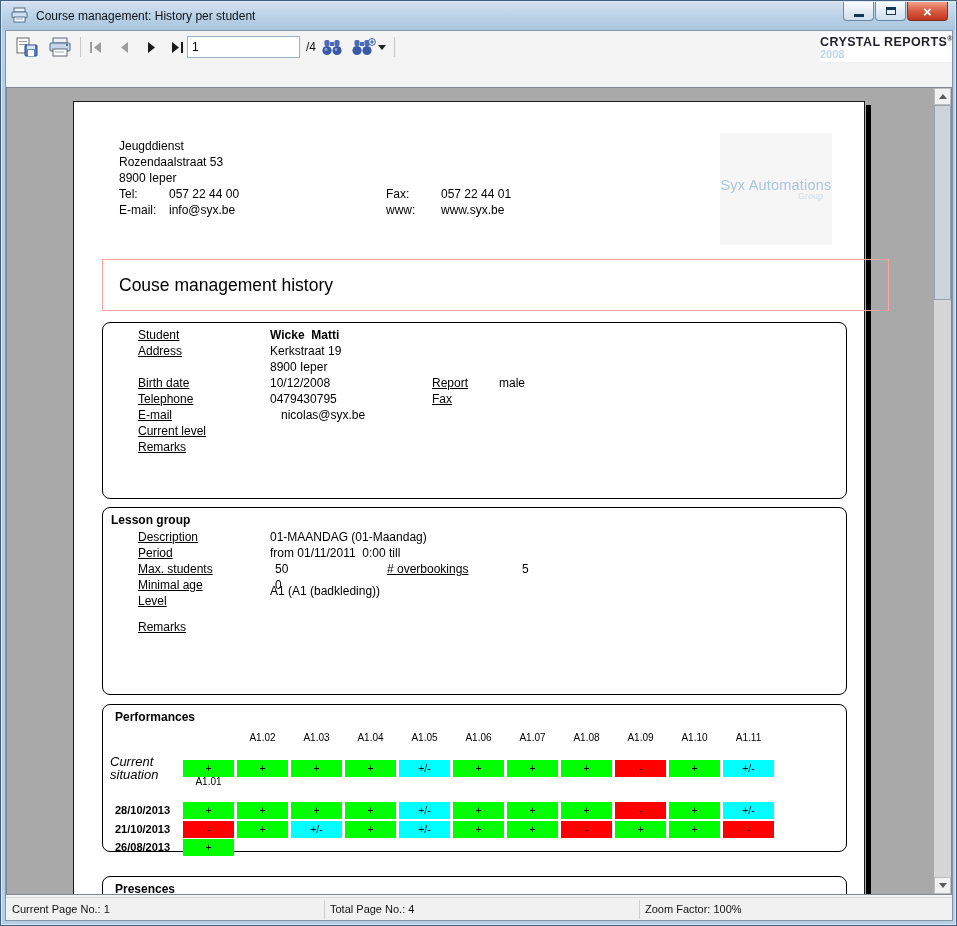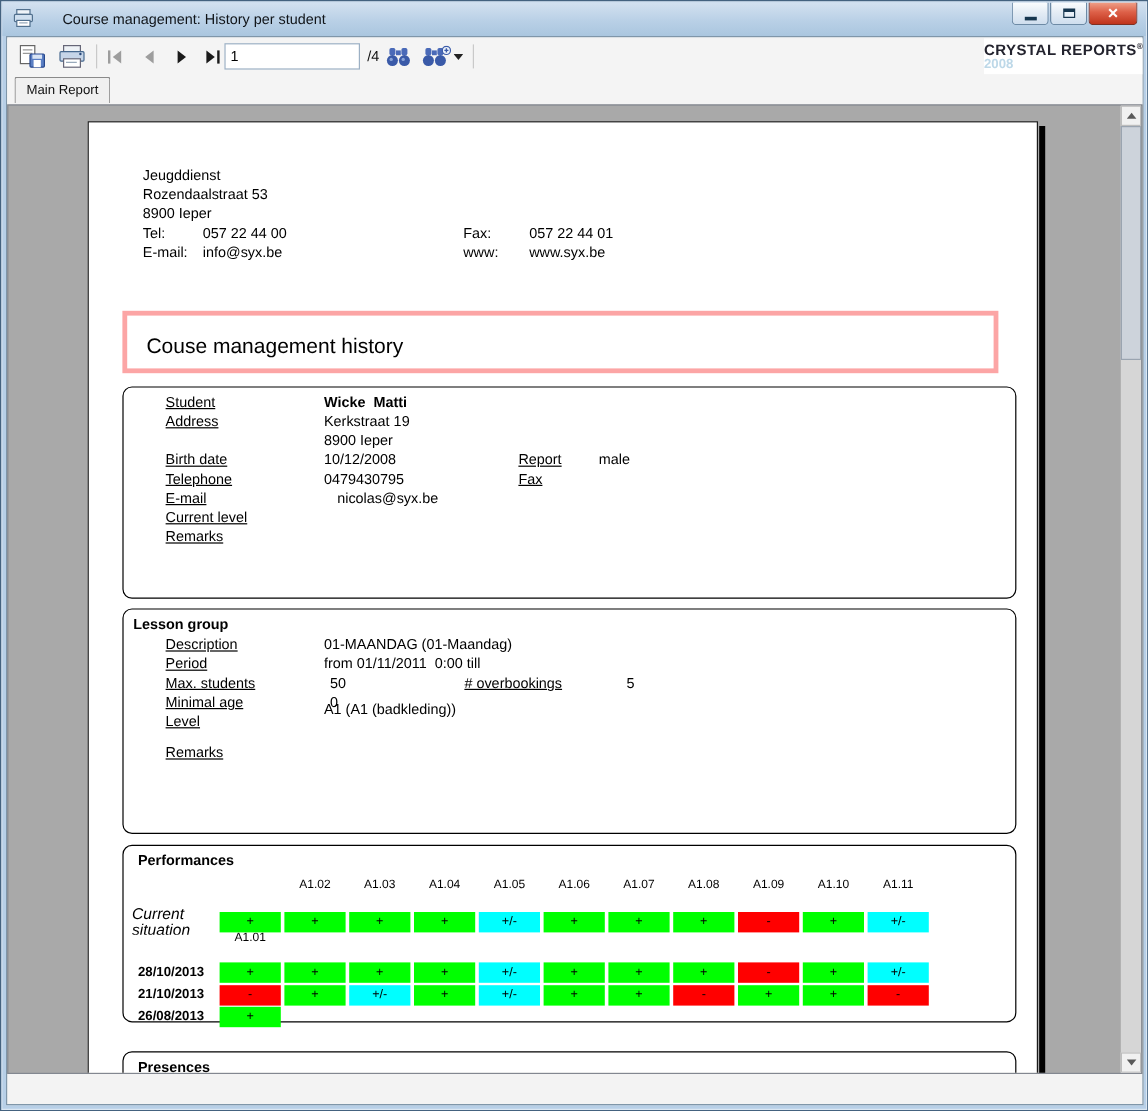--- a/index.html
+++ b/index.html
@@ -8,21 +8,21 @@
     position:relative; width:957px; height:926px;
     background:#b7cfe7; border:1px solid #44627f;
     box-shadow: inset 0 0 0 1px rgba(255,255,255,.5);
     font-family:"Liberation Sans", sans-serif;
     overflow:hidden;
   }
   
   .titlebar { position:absolute; left:1px; top:1px; right:1px; height:28px;
     background:linear-gradient(#d3e1f0,#b9d0e6 55%,#aac6df); }
   .app-icon { position:absolute; left:9px; top:5px; }
-  .title-text { position:absolute; left:34px; top:7px; font-size:12px; color:#101418;margin-left:16px; }
+  .title-text { position:absolute; left:34px; top:7px; font-size:12px; color:#101418; }
   .win-controls { position:absolute; right:7px; top:0; display:flex; }
   .wbtn { width:31px; height:19px; border:1px solid #6d8aa5; border-top:none;
     border-radius:0 0 4px 4px; display:flex; align-items:center; justify-content:center;
     background:linear-gradient(#fbfdfe,#e5edf5 45%,#cfdeee); margin-left:1px; }
   .wbtn.close { width:41px; background:linear-gradient(#f0a088,#dd6048 45%,#c0341c);
     border-color:#7e3023; color:#fff; font-size:15px; font-weight:bold; line-height:15px; }
   .glyph-min { width:10px; height:3px; background:#16364f; margin-top:8px; }
   .glyph-max { width:10px; height:8px; border:1px solid #16364f; border-top:3px solid #16364f; background:#e8f0f8; }
   
   .client { position:absolute; left:4px; top:29px; width:948px; height:891px;
@@ -62,21 +62,21 @@
   
   .page, .page * { font-size:12px; color:#000; }
   .pre { white-space:pre; }
   .company { position:absolute; left:45px; top:36px; line-height:16px; }
   .company .lbl { display:inline-block; width:50px; }
   .company-right { position:absolute; left:312px; top:84px; line-height:16px; }
   .company-right .lbl { display:inline-block; width:55px; }
   .logo-box { position:absolute; left:646px; top:31px; width:112px; height:112px; background:#f6f6f6; }
   .logo-name { margin-top:44px; text-align:center; font-size:14.5px; color:#a9c6e0; letter-spacing:.2px; }
   .logo-sub { text-align:right; padding-right:9px; font-size:9px; color:#cadcec; margin-top:-2px; }
-  .rtitle-box { position:absolute; left:28px; top:157px; width:730px; height:52px; border:4px solid #fca5a5; }
+  .rtitle-box { position:absolute; left:28px; top:157px; width:787px; height:52px; border:1px solid #fca5a5; }
   .rtitle { position:absolute; left:16px; top:15px; font-size:17.5px; }
   .box { position:absolute; left:28px; width:745px; border:1px solid #000; border-radius:8px; }
   .student-box { top:220px; height:177px; }
   .lesson-box { top:405px; height:188px; }
   .perf-box { top:602px; height:148px; }
   .pres-box { top:774px; height:110px; }
   .u { text-decoration:underline; }
   .b { font-weight:bold; }
   .fld { position:absolute; line-height:14px; white-space:pre; }
   .box-heading { position:absolute; font-weight:bold; }
@@ -200,40 +200,41 @@
         </svg>
       </div>
       <div class="tsep" style="left:388px;"></div>
 
       <div class="brand">
         <div class="brand-l1"><span>CRYSTAL REPORTS</span><sup>®</sup></div>
         <div class="brand-l2">2008</div>
       </div>
     </div>
 
-    <div class="tabrow">
-      <div class="tab">Main Report</div>
-    </div>
 
     <div class="viewport">
       <div class="page-shadow"></div>
       <div class="page">
 
         <div class="company">
           <div>Jeugddienst</div>
           <div>Rozendaalstraat 53</div>
           <div>8900 Ieper</div>
           <div><span class="lbl">Tel:</span><span>057 22 44 00</span></div>
           <div><span class="lbl">E-mail:</span><span>info@syx.be</span></div>
         </div>
         <div class="company-right">
           <div><span class="lbl">Fax:</span><span>057 22 44 01</span></div>
           <div><span class="lbl">www:</span><span>www.syx.be</span></div>
         </div>
 
+        <div class="logo-box">
+          <div class="logo-name">Syx Automations</div>
+          <div class="logo-sub">Group</div>
+        </div>
 
         <div class="rtitle-box">
           <div class="rtitle">Couse management history</div>
         </div>
 
         <div class="box student-box">
           <div class="fld u" style="left:35px;top:5px;">Student</div>
           <div class="fld b" style="left:167px;top:5px;">Wicke  Matti</div>
           <div class="fld u" style="left:35px;top:21px;">Address</div>
           <div class="fld" style="left:167px;top:21px;">Kerkstraat 19</div>
@@ -333,15 +334,22 @@
         <div class="sb-btn up">
             <span class="tri-up"></span>
           </div>
         <div class="sb-thumb"></div>
         <div class="sb-btn down">
             <span class="tri-down"></span>
           </div>
       </div>
     </div>
 
+    <div class="statusbar">
+      <span class="status-item" style="left:6px;">Current Page No.: 1</span>
+      <span class="status-sep" style="left:318px;"></span>
+      <span class="status-item" style="left:324px;">Total Page No.: 4</span>
+      <span class="status-sep" style="left:633px;"></span>
+      <span class="status-item" style="left:639px;">Zoom Factor: 100%</span>
+    </div>
 
   </div>
 </div>
 
 </body></html>

